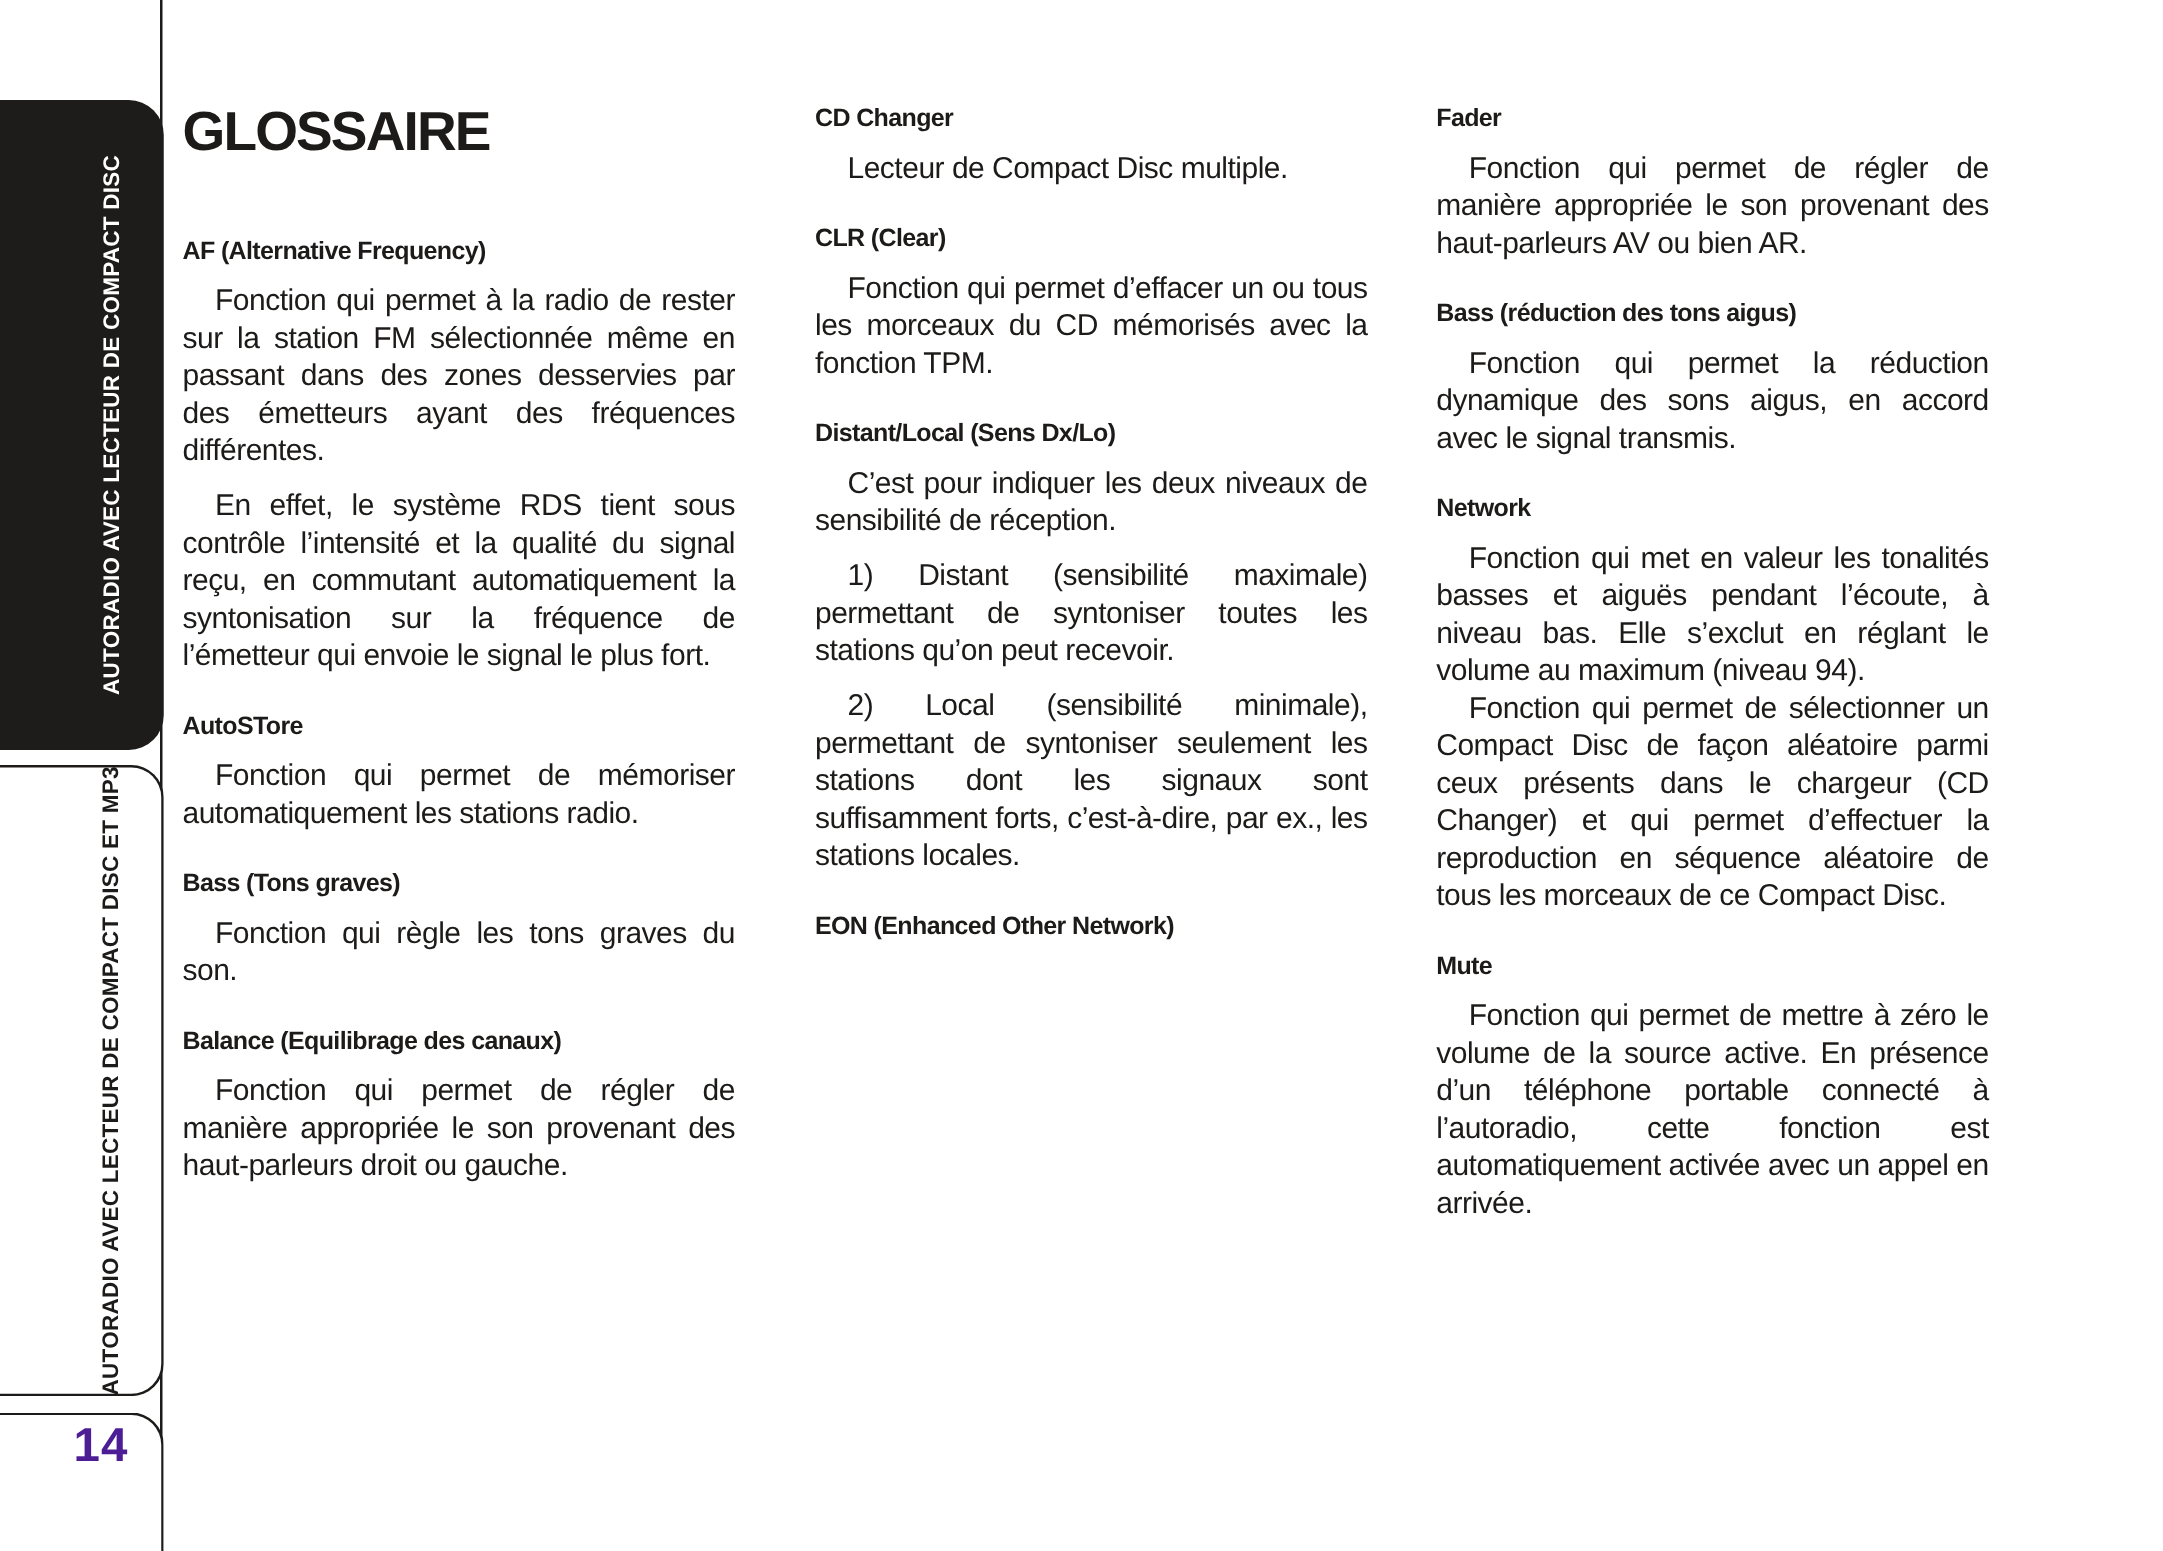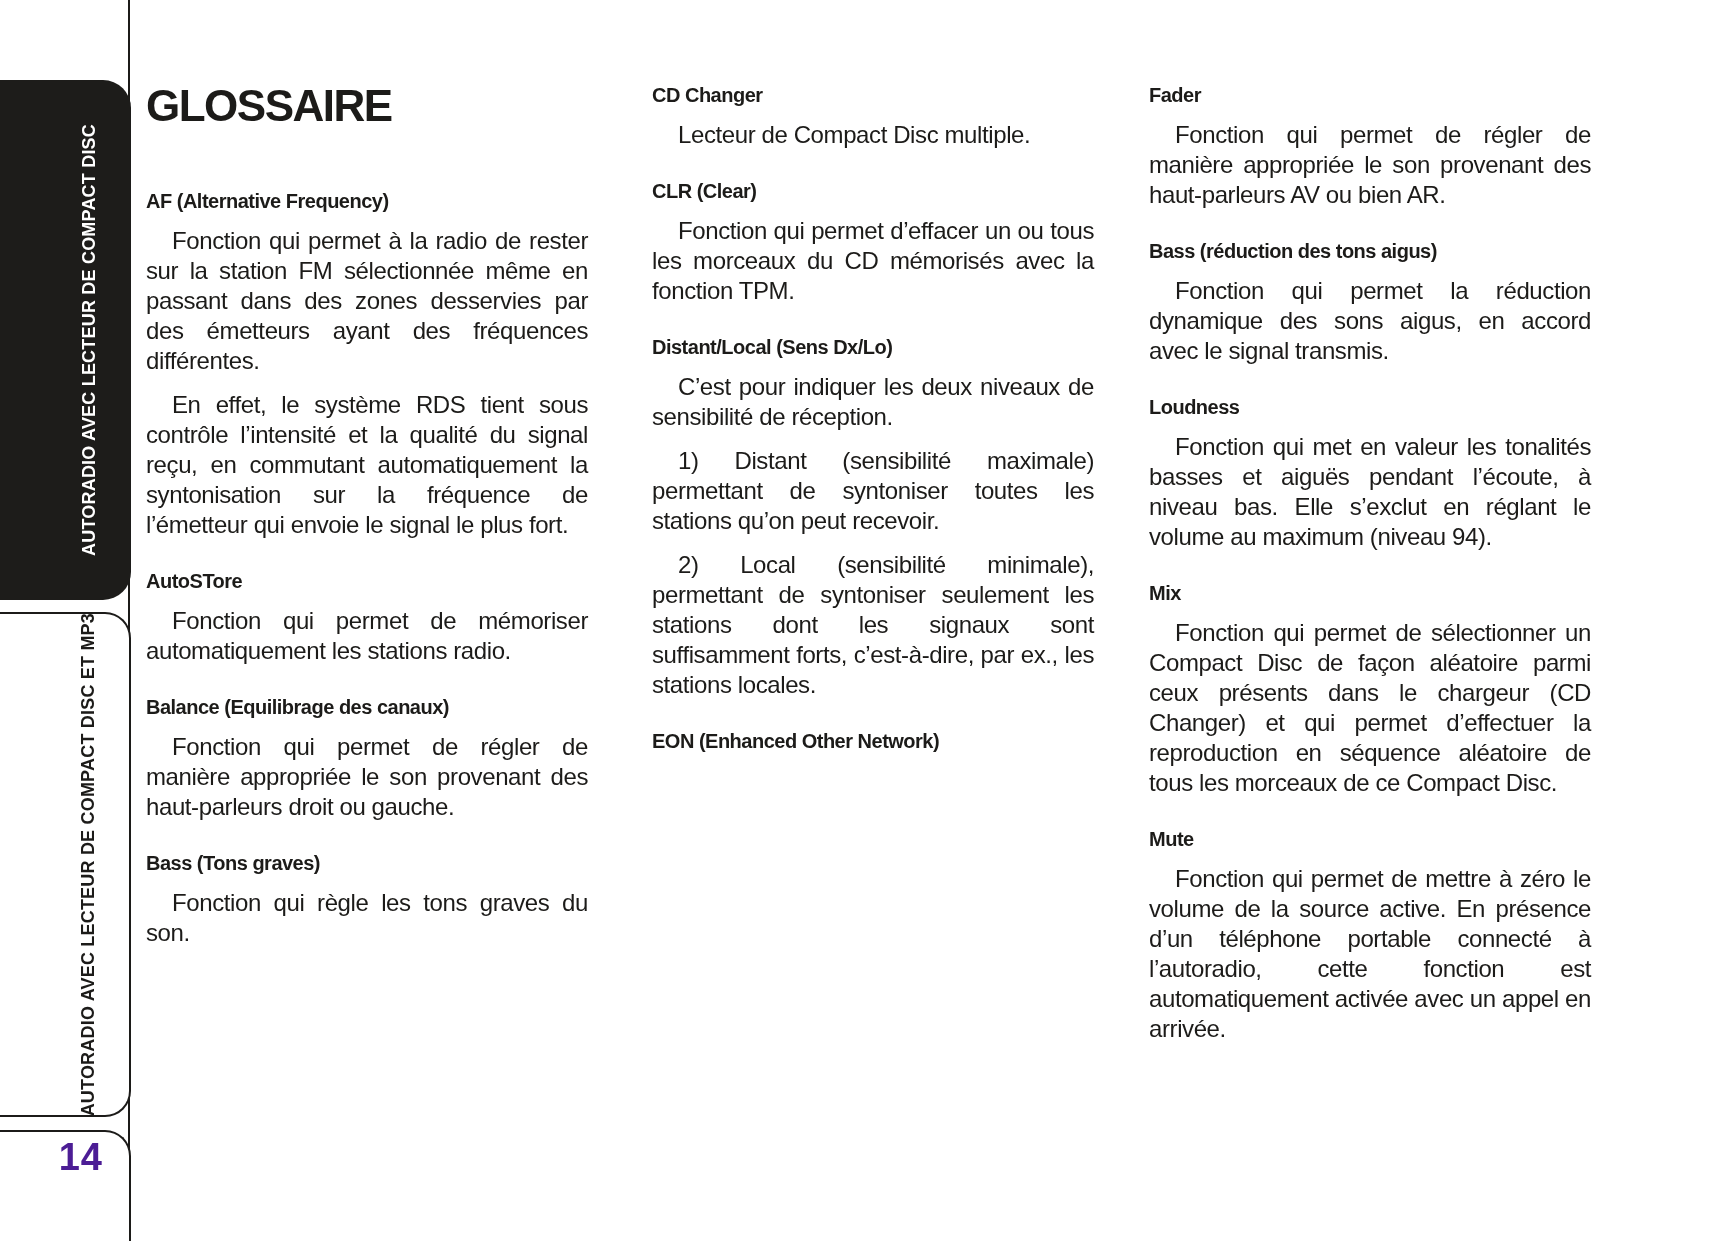--- a/index.html
+++ b/index.html
@@ -139,27 +139,27 @@
     <p class="def">Fonction qui permet à la radio de rester sur la station FM sélectionnée même en passant dans des zones desservies par des émetteurs ayant des fréquences différentes.</p>
     <p class="def">En effet, le système RDS tient sous contrôle l’intensité et la qualité du signal reçu, en commutant automatiquement la syntonisation sur la fréquence de l’émetteur qui envoie le signal le plus fort.</p>
   </section>
 
   <section class="entry">
     <h3 class="term">AutoSTore</h3>
     <p class="def">Fonction qui permet de mémoriser automatiquement les stations radio.</p>
   </section>
 
   <section class="entry">
+    <h3 class="term">Bass (Tons graves)</h3>
+    <p class="def">Fonction qui règle les tons graves du son.</p>
+  </section>
+
+  <section class="entry">
     <h3 class="term">Balance (Equilibrage des canaux)</h3>
     <p class="def">Fonction qui permet de régler de manière appropriée le son provenant des haut-parleurs droit ou gauche.</p>
-  </section>
-
-  <section class="entry">
-    <h3 class="term">Bass (Tons graves)</h3>
-    <p class="def">Fonction qui règle les tons graves du son.</p>
   </section>
 </div>
 
 <div class="col col-2">
   <section class="entry">
     <h3 class="term">CD Changer</h3>
     <p class="def">Lecteur de Compact Disc multiple.</p>
   </section>
 
   <section class="entry">
@@ -184,26 +184,25 @@
     <h3 class="term">Fader</h3>
     <p class="def">Fonction qui permet de régler de manière appropriée le son provenant des haut-parleurs AV ou bien AR.</p>
   </section>
 
   <section class="entry">
     <h3 class="term">Bass (réduction des tons aigus)</h3>
     <p class="def">Fonction qui permet la réduction dynamique des sons aigus, en accord avec le signal transmis.</p>
   </section>
 
   <section class="entry">
-    <h3 class="term">Loudness</h3>
+    <h3 class="term">Network</h3>
     <p class="def">Fonction qui met en valeur les tonalités basses et aiguës pendant l’écoute, à niveau bas. Elle s’exclut en réglant le volume au maximum (niveau 94).</p>
   </section>
 
   <section class="entry">
-    <h3 class="term">Mix</h3>
     <p class="def">Fonction qui permet de sélectionner un Compact Disc de façon aléatoire parmi ceux présents dans le chargeur (CD Changer) et qui permet d’effectuer la reproduction en séquence aléatoire de tous les morceaux de ce Compact Disc.</p>
   </section>
 
   <section class="entry">
     <h3 class="term">Mute</h3>
     <p class="def">Fonction qui permet de mettre à zéro le volume de la source active. En présence d’un téléphone portable connecté à l’autoradio, cette fonction est automatiquement activée avec un appel en arrivée.</p>
   </section>
 </div>
 
 </body></html>

